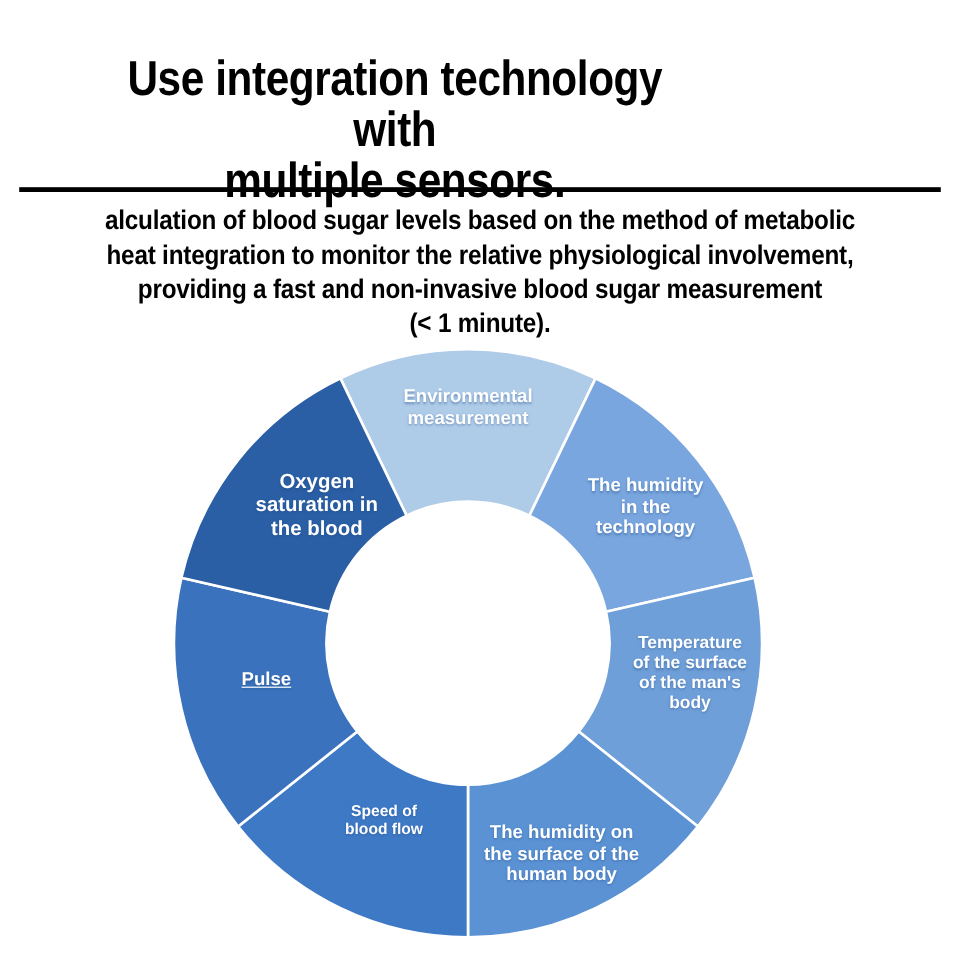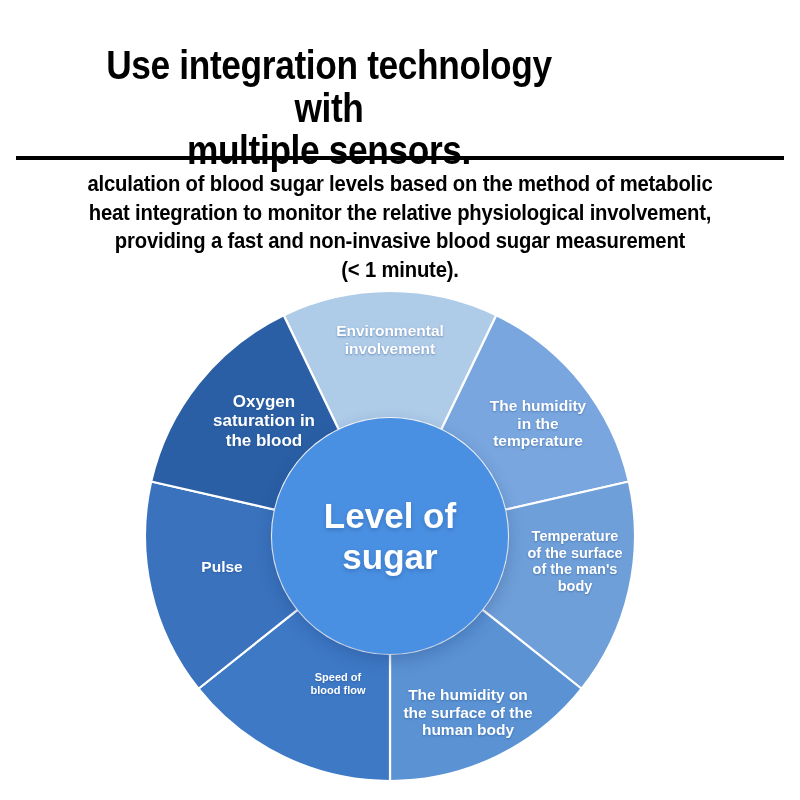--- a/index.html
+++ b/index.html
@@ -136,35 +136,31 @@
         <path d="M 496.28500466957496 315.25467664661966 A 245 245 0 0 1 628.8546195815013 481.47046025706567 L 505.040184124968 509.73679310340304 A 118 118 0 0 0 441.190328779632 429.6818442624535 Z" fill="#79a6de" class="segment-path"></path>
         <path d="M 628.8546195815013 481.47046025706567 A 245 245 0 0 1 581.5525218275903 688.750225471161 L 482.2579492883905 609.5694963493755 A 118 118 0 0 0 505.040184124968 509.73679310340304 Z" fill="#6f9fd8" class="segment-path"></path>
         <path d="M 581.5525218275903 688.750225471161 A 245 245 0 0 1 390 781 L 390 654 A 118 118 0 0 0 482.2579492883905 609.5694963493755 Z" fill="#5a92d4" class="segment-path"></path>
         <path d="M 390 781 A 245 245 0 0 1 198.4474781724097 688.750225471161 L 297.7420507116096 609.5694963493755 A 118 118 0 0 0 390 654 Z" fill="#3e79c6" class="segment-path"></path>
         <path d="M 198.4474781724097 688.750225471161 A 245 245 0 0 1 151.14538041849863 481.4704602570656 L 274.959815875032 509.73679310340304 A 118 118 0 0 0 297.7420507116096 609.5694963493755 Z" fill="#3a72bd" class="segment-path"></path>
         <path d="M 151.14538041849863 481.4704602570656 A 245 245 0 0 1 283.71499533042515 315.2546766466196 L 338.80967122036805 429.6818442624535 A 118 118 0 0 0 274.959815875032 509.73679310340304 Z" fill="#2a5fa5" class="segment-path"></path>
       </g>
   </svg>
   <div id="labels-layer">
       <div class="seg-label" style="left: 390px; top: 340px; font-size: 15.5px;">Environmental
-involvement</div>
+measurement</div>
       <div class="seg-label" style="left: 538px; top: 423px; font-size: 15.5px;">The humidity
 in the
-temperature</div>
+technology</div>
       <div class="seg-label" style="left: 575px; top: 561px; font-size: 14.5px;">Temperature
 of the surface
 of the man's
 body</div>
       <div class="seg-label" style="left: 468px; top: 692px; font-size: 15.5px; margin-top: 20px;">The humidity on
 the surface of the
 human body</div>
-      <div class="seg-label" style="left: 338px; top: 684px; font-size: 11px;">Speed of
+      <div class="seg-label" style="left: 320px; top: 684px; font-size: 13px;">Speed of
 blood flow</div>
-      <div class="seg-label" style="left: 222px; top: 567px; font-size: 15.5px;">Pulse</div>
+      <div class="seg-label" style="left: 222px; top: 567px; font-size: 15.5px; text-decoration: underline;">Pulse</div>
       <div class="seg-label" style="left: 264px; top: 421px; font-size: 17px;">Oxygen
 saturation in
 the blood</div>
     </div>
-  <div id="center-circle" style="width: 236px; height: 236px; left: 272px; top: 418px; background: rgb(74, 144, 226);">
-    <div id="center-label">Level of
-sugar</div>
-  </div>
 </div>
 
 </body></html>

